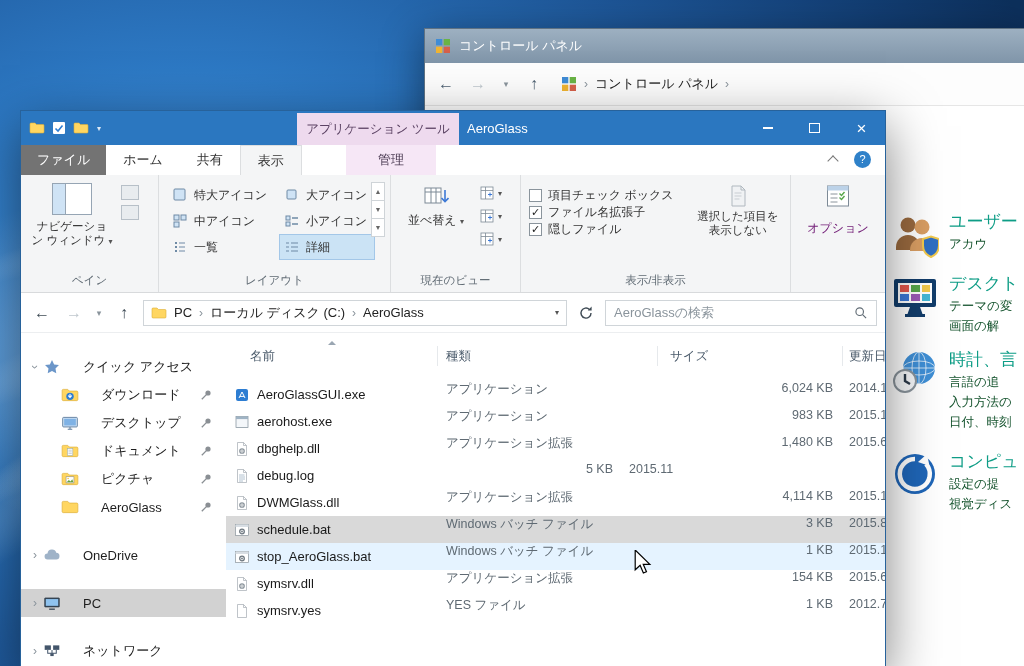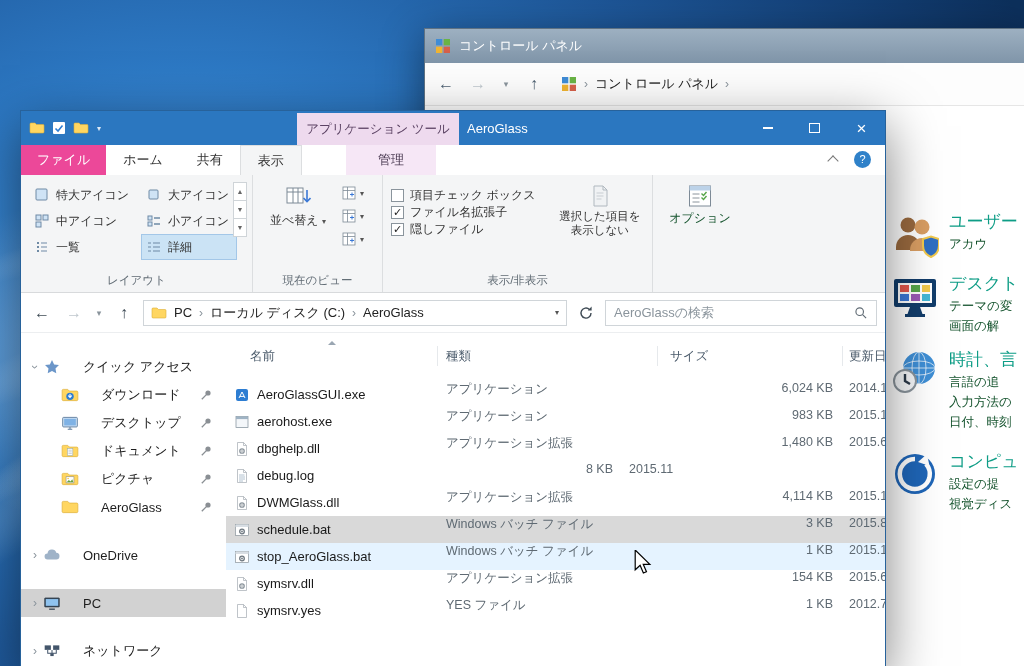--- a/index.html
+++ b/index.html
@@ -47,21 +47,21 @@
   .ex-title{position:absolute;left:446px;top:0;height:34px;display:flex;align-items:center;font-size:13px;}
   .winbtns{position:absolute;right:0;top:0;height:34px;display:flex;}
   .winbtn{width:47px;height:34px;display:flex;align-items:center;justify-content:center;}
   .g-min{width:10px;height:1.5px;background:#fff;display:block;}
   .g-max{width:9px;height:8px;border:1.2px solid #fff;display:block;}
   .g-close{font-size:17px;line-height:17px;color:#fff;}
 
   
   .tabrow{position:relative;height:30px;background:#fff;display:flex;align-items:stretch;}
   .tab{padding:0 17px;display:flex;align-items:center;font-size:13px;color:#333;}
-  .tab.file{background:#ec4899;color:#fff;padding:0 16px;}
+  .tab.file{background:#737373;color:#fff;padding:0 16px;}
   .tab.selected{background:#f4f5f6;border:1px solid #dcdee0;border-bottom:none;}
   .tab.manage{position:absolute;left:325px;top:0;height:100%;width:90px;background:#f6e7f6;color:#4a3a52;
     justify-content:center;padding:0;}
   .collapse{position:absolute;right:48px;top:12px;width:7px;height:7px;border-right:1.6px solid #777;
     border-bottom:1.6px solid #777;transform:rotate(-135deg);}
   .help{position:absolute;right:14px;top:6px;width:17px;height:17px;border-radius:50%;background:#2f81c9;
     color:#fff;font-size:11px;text-align:center;line-height:17px;}
 
   
   .ribbon{height:118px;background:#f4f5f6;display:flex;border-bottom:1px solid #d8dadc;box-sizing:border-box;}
@@ -88,21 +88,21 @@
   .sortbtn .bl{font-size:12px;color:#333;margin-top:3px;white-space:nowrap;}
   .cv-smalls{display:flex;flex-direction:column;gap:7px;margin-top:2px;}
   .cv-row{display:flex;align-items:center;gap:3px;}
   .checks{display:flex;flex-direction:column;padding-top:4px;}
   .chk{display:flex;align-items:center;gap:6px;font-size:12px;color:#333;white-space:nowrap;}
   .box{width:13px;height:13px;box-sizing:border-box;background:#fff;border:1px solid #8a949c;font-size:11px;
     line-height:11px;text-align:center;color:#222;}
   .hidebtn{width:100px;display:flex;flex-direction:column;align-items:center;margin-left:12px;}
   .hl{font-size:11.5px;line-height:14px;color:#333;white-space:nowrap;}
   .optbtn{width:100%;display:flex;flex-direction:column;align-items:center;padding-top:8px;}
-  .optbtn .bl{font-size:12px;color:#14532d;margin-top:1px;white-space:nowrap;}
+  .optbtn .bl{font-size:12px;color:#701a75;margin-top:11px;white-space:nowrap;}
 
   
   .addr{height:40px;display:flex;align-items:center;padding:0 8px;gap:6px;background:#fff;border-bottom:1px solid #eceef0;box-sizing:border-box;}
   .nav-ic{width:26px;text-align:center;font-size:16px;color:#3f4b55;}
   .nav-ic.fwd{color:#bfc7cd;}
   .nav-ic.drop{width:12px;font-size:9px;color:#8a949c;}
   .addrbox{flex:0 0 424px;height:26px;box-sizing:border-box;border:1px solid #d0d5d9;display:flex;align-items:center;
     padding:0 7px;gap:7px;font-size:13px;color:#222;}
   .addrbox .sep{color:#8a949c;font-size:12px;}
   .addrbox .fill{flex:1;}
@@ -424,20 +424,34 @@
       <div class="tab file">ファイル</div>
       <div class="tab">ホーム</div>
       <div class="tab">共有</div>
       <div class="tab selected">表示</div>
       <div class="tab manage">管理</div>
       <span class="collapse"></span>
       <span class="help">?</span>
     </div>
 
     <div class="ribbon">
+      <div class="rgroup g-pane">
+        <div class="gcontent">
+          <div class="navbtn">
+            <span class="navpane-ic"></span>
+            <span class="nl">ナビゲーショ</span>
+            <span class="nl"><span>ン ウィンドウ</span> <span class="caret">▾</span></span>
+          </div>
+          <div class="small-panes">
+            <span class="sp"></span>
+            <span class="sp"></span>
+          </div>
+        </div>
+        <div class="rlabel">ペイン</div>
+      </div>
 
       <div class="rgroup g-layout">
         <div class="lay-wrap">
           <div class="lay-grid" id="lay-grid">
               <div class="lay-item">
                 <span class="li-ic"><svg width="16" height="16" viewBox="0 0 16 16" fill="none">
                     <rect x="2" y="2" width="11" height="11" rx="1" fill="#cfe3f5" stroke="#6e8aa5"></rect>
                   </svg></span>
                 <span>特大アイコン</span>
               </div>
@@ -768,21 +782,21 @@
             </div>
             <div class="frow">
               <span class="fname">
                 <span class="ic ">
                   <svg width="16" height="16">
                     <use href="#sym-log"></use>
                   </svg>
                 </span>
                 <span>debug.log</span>
               </span>
-              <span class="fsize">8 KB</span>
+              <span class="fsize">5 KB</span>
               <span class="fdate">2015.11</span>
             </div>
             <div class="frow">
               <span class="fname">
                 <span class="ic ">
                   <svg width="16" height="16">
                     <use href="#sym-dll"></use>
                   </svg>
                 </span>
                 <span>DWMGlass.dll</span>

